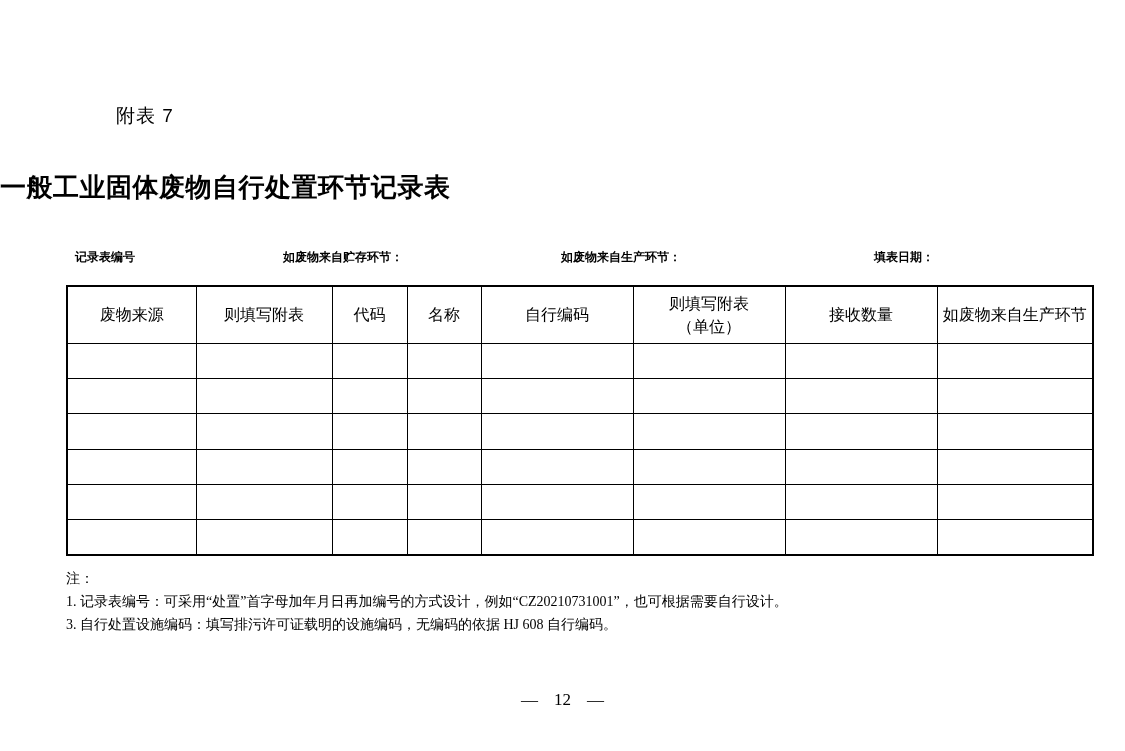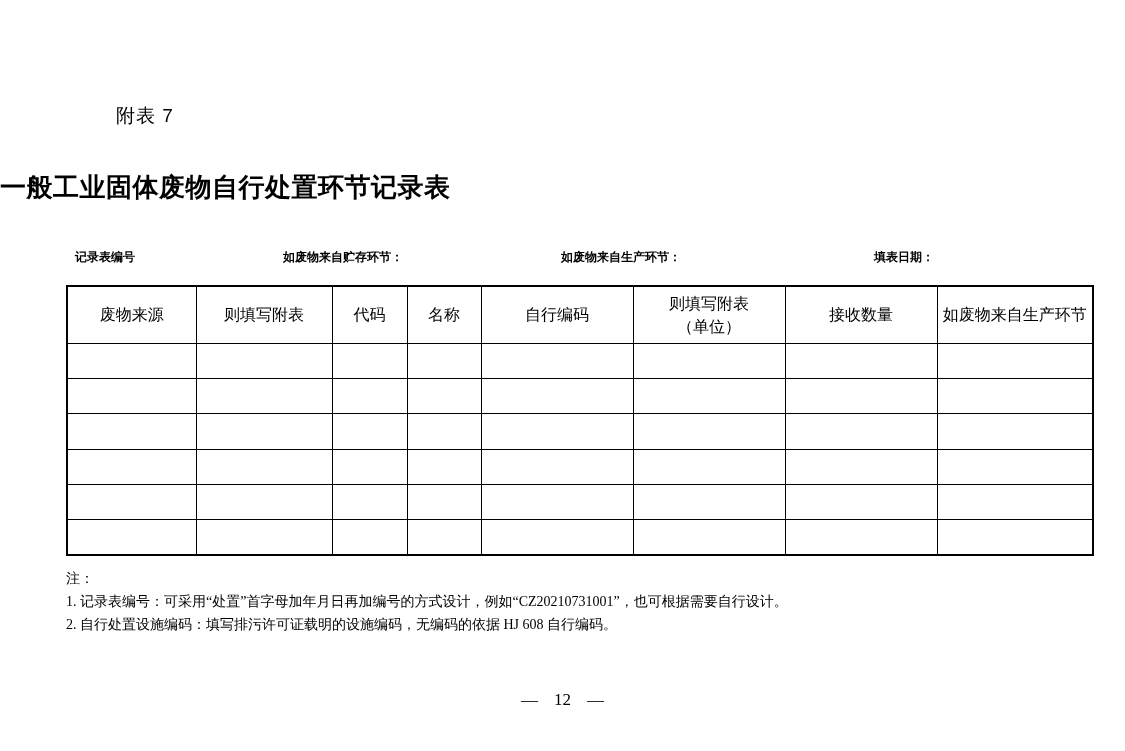--- a/index.html
+++ b/index.html
@@ -198,21 +198,21 @@
           <td></td>
           <td></td>
           <td></td>
         </tr>
       </tbody>
   </table>
 
   <div class="notes">
     <p>注：</p>
     <p>1. 记录表编号：可采用“处置”首字母加年月日再加编号的方式设计，例如“CZ20210731001”，也可根据需要自行设计。</p>
-    <p>2. 自行处置设施编码：填写排污许可证载明的设施编码，无编码的依据 HJ 608 自行编码。</p>
+    <p>3. 自行处置设施编码：填写排污许可证载明的设施编码，无编码的依据 HJ 608 自行编码。</p>
   </div>
 
   <div class="page-footer">
     <span>—</span>
     <span>12</span>
     <span>—</span>
   </div>
 
 </div>
 

